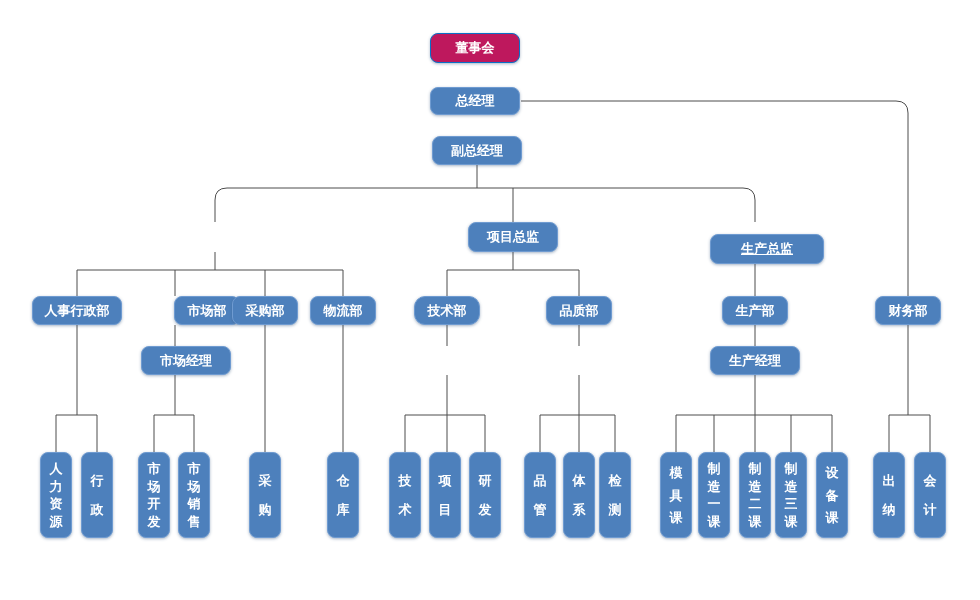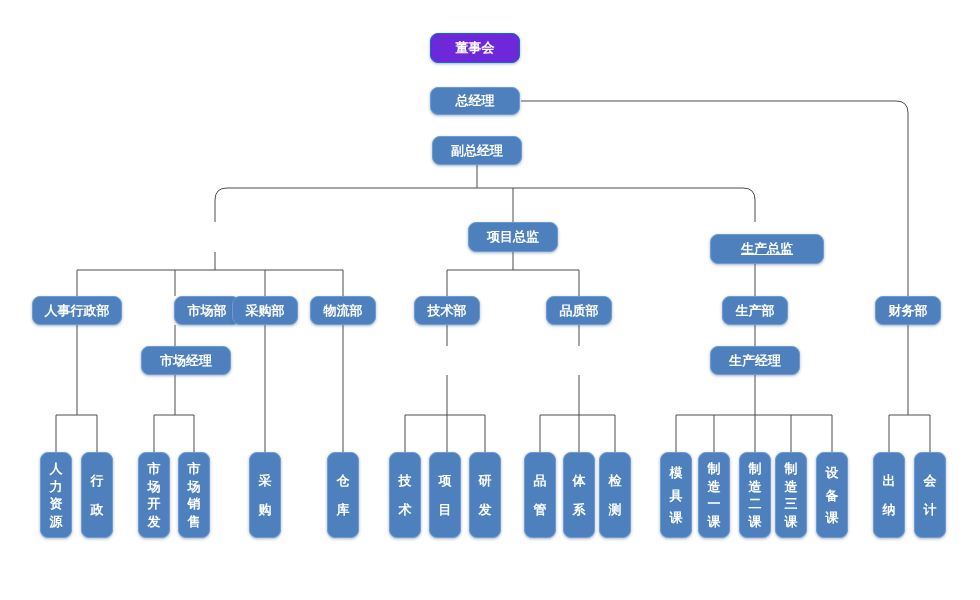--- a/index.html
+++ b/index.html
@@ -10,21 +10,21 @@
   #canvas{position:absolute;left:0;top:0;width:980px;height:600px;}
   svg.connectors{position:absolute;left:0;top:0;z-index:1;}
   .node{
     position:absolute;z-index:2;box-sizing:border-box;
     background:#4d80bc;border:1px solid #6f9bd1;border-radius:8px;
     color:#ffffff;font-weight:bold;font-size:13px;
     display:flex;align-items:center;justify-content:center;
     box-shadow:0 1px 3px rgba(60,90,130,.45);
     cursor:default;
   }
-  .node.primary{background:#6d28d9;border-color:#0a70c7;}
+  .node.primary{background:#be185d;border-color:#0a70c7;}
   .vbox{width:32px;height:86px;border-radius:8px;padding:4px 0;}
   .vtext{display:flex;flex-direction:column;justify-content:space-evenly;
          align-items:center;height:100%;width:100%;line-height:1;}
 </style>
 </head>
 <body>
 
 <div id="canvas">
 
   <svg class="connectors" width="980" height="600" viewBox="0 0 980 600" fill="none" stroke="#4d4d4d" stroke-width="1">
@@ -62,21 +62,21 @@
   <div class="node" style="left:430px;top:87px;width:90px;height:28px;">总经理</div>
   <div class="node" style="left:432px;top:136px;width:90px;height:29px;">副总经理</div>
 
   <div class="node" style="left:468px;top:222px;width:90px;height:30px;">项目总监</div>
   <div class="node" style="left:710px;top:234px;width:114px;height:30px;text-decoration:underline;">生产总监</div>
 
   <div class="node" style="left:32px;top:296px;width:90px;height:29px;">人事行政部</div>
   <div class="node" style="left:142px;top:296px;width:66px;height:29px;margin-left:32px;">市场部</div>
   <div class="node" style="left:232px;top:296px;width:66px;height:29px;">采购部</div>
   <div class="node" style="left:310px;top:296px;width:66px;height:29px;">物流部</div>
-  <div class="node" style="left:414px;top:296px;width:66px;height:29px;">技术部</div>
+  <div class="node" style="left:414px;top:296px;width:66px;height:29px;border-radius:11px;">技术部</div>
   <div class="node" style="left:546px;top:296px;width:66px;height:29px;">品质部</div>
   <div class="node" style="left:722px;top:296px;width:66px;height:29px;">生产部</div>
   <div class="node" style="left:875px;top:296px;width:66px;height:29px;">财务部</div>
 
   <div class="node" style="left:141px;top:346px;width:90px;height:29px;">市场经理</div>
   <div class="node" style="left:710px;top:346px;width:90px;height:29px;">生产经理</div>
 
   <div class="node vbox" style="left:40px;top:452px;">
     <div class="vtext">
         <span>人</span>

